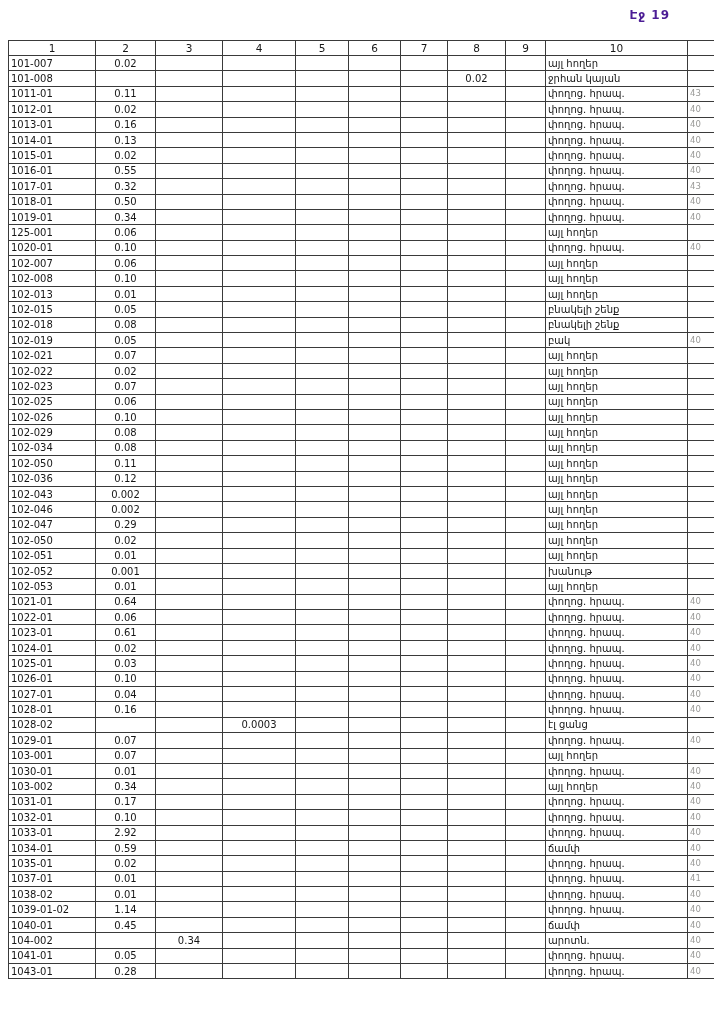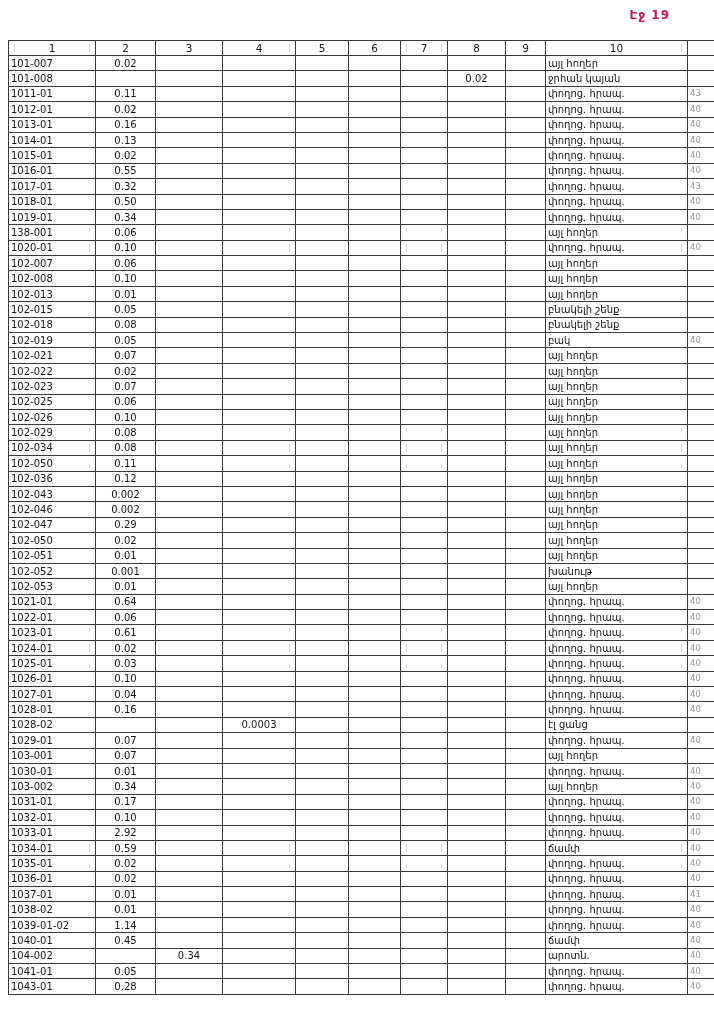--- a/index.html
+++ b/index.html
@@ -7,21 +7,21 @@
     position:relative;
     width:714px;height:1036px;
     background:#ffffff;
     font-family:"DejaVu Sans", sans-serif;
     color:#161616;
     overflow:hidden;
   }
   .page-label{
     position:absolute;top:8px;right:44px;
     font-weight:bold;font-size:12px;letter-spacing:1px;
-    color:#be185d;
+    color:#4c1d95;
   }
   table.doc{
     position:absolute;left:8px;top:40px;
     border-collapse:collapse;
     table-layout:fixed;
     width:706px;
     font-size:10px;
   }
   table.doc td, table.doc th{
     border:1px solid #3a3a3a;
@@ -222,21 +222,21 @@
           <td class="c4"></td>
           <td class="c5"></td>
           <td class="c6"></td>
           <td class="c7"></td>
           <td class="c8"></td>
           <td class="c9"></td>
           <td class="c10">փողոց. հրապ.</td>
           <td class="mark">40</td>
         </tr>
         <tr>
-          <td class="c1">138-001</td>
+          <td class="c1">125-001</td>
           <td class="c2">0.06</td>
           <td class="c3"></td>
           <td class="c4"></td>
           <td class="c5"></td>
           <td class="c6"></td>
           <td class="c7"></td>
           <td class="c8"></td>
           <td class="c9"></td>
           <td class="c10">այլ հողեր</td>
           <td class="mark"></td>
@@ -756,33 +756,20 @@
           <td class="c5"></td>
           <td class="c6"></td>
           <td class="c7"></td>
           <td class="c8"></td>
           <td class="c9"></td>
           <td class="c10">ճամփ</td>
           <td class="mark">40</td>
         </tr>
         <tr>
           <td class="c1">1035-01</td>
-          <td class="c2">0.02</td>
-          <td class="c3"></td>
-          <td class="c4"></td>
-          <td class="c5"></td>
-          <td class="c6"></td>
-          <td class="c7"></td>
-          <td class="c8"></td>
-          <td class="c9"></td>
-          <td class="c10">փողոց. հրապ.</td>
-          <td class="mark">40</td>
-        </tr>
-        <tr>
-          <td class="c1">1036-01</td>
           <td class="c2">0.02</td>
           <td class="c3"></td>
           <td class="c4"></td>
           <td class="c5"></td>
           <td class="c6"></td>
           <td class="c7"></td>
           <td class="c8"></td>
           <td class="c9"></td>
           <td class="c10">փողոց. հրապ.</td>
           <td class="mark">40</td>

